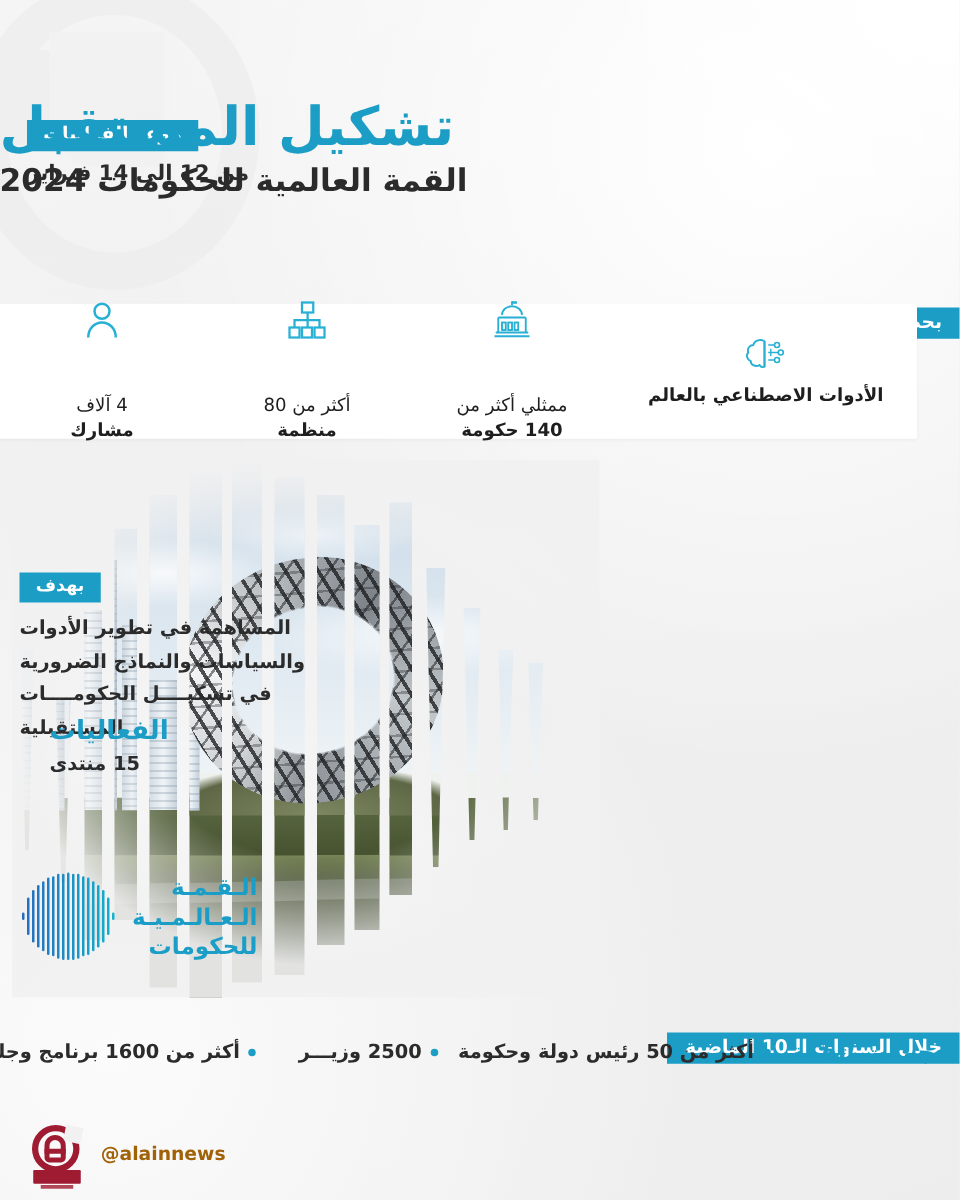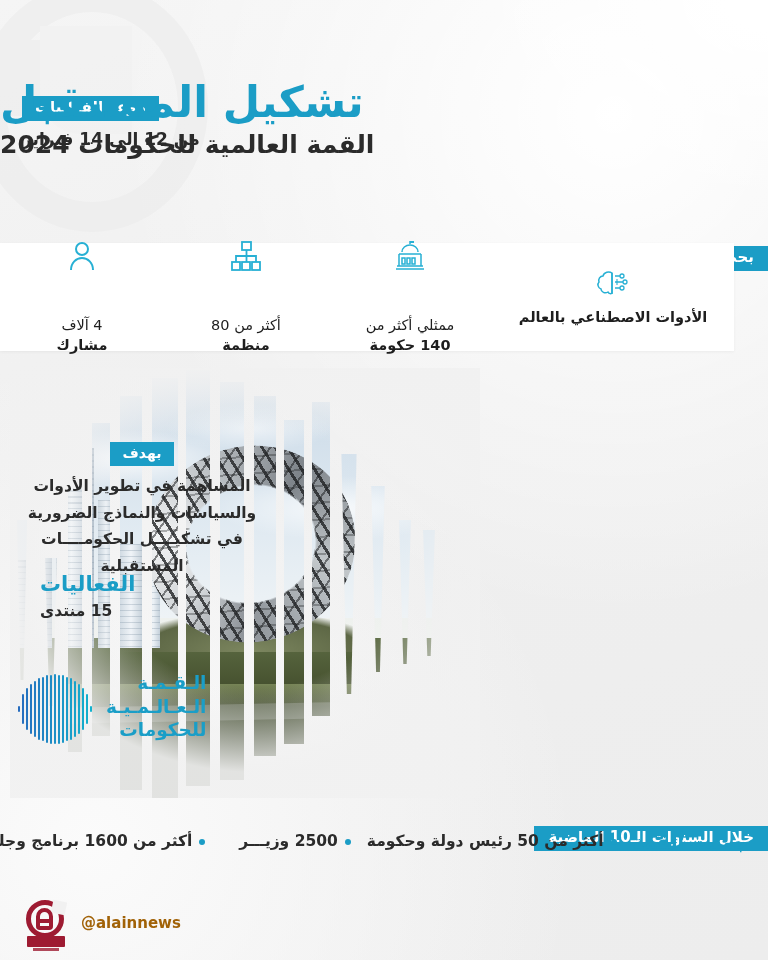--- a/index.html
+++ b/index.html
@@ -97,36 +97,36 @@
   .stat .ico{height:34px;display:flex;align-items:center;justify-content:center;}
   .stat .lines{
     text-align:center;color:#1e1e1e;font-size:14.5px;font-weight:bold;
     line-height:1.32;margin-top:5px;direction:rtl;
   }
   .stat .l1{font-weight:normal;margin-top:36px;}
   .stat .l2{font-weight:bold;}
 
   
   .goal{
-    position:absolute;right:500px;top:412px;width:252px;text-align:center;direction:rtl;
+    position:absolute;right:500px;top:428px;width:252px;text-align:left;direction:rtl;
   }
   .goal .badge{font-size:14px;}
   .goal .body{
     color:#2b2b2b;font-size:15.5px;font-weight:bold;line-height:1.72;margin-top:7px;
   }
   .events{
     position:absolute;right:476px;top:572px;width:252px;text-align:left;direction:rtl;
   }
   .events .h{color:#1b9dc6;font-size:21px;font-weight:bold;}
   .events .l{color:#2b2b2b;font-size:15.5px;font-weight:bold;line-height:1.6;margin-top:3px;}
 
   
   .wgs{
-    position:absolute;right:478px;top:672px;width:272px;height:82px;
-    display:flex;flex-direction:row-reverse;align-items:flex-start;justify-content:flex-start;gap:14px;
+    position:absolute;right:478px;top:688px;width:272px;height:82px;
+    display:flex;flex-direction:row-reverse;align-items:flex-end;justify-content:flex-start;gap:14px;
   }
   .wgs-mark{position:relative;width:74px;height:74px;}
   .wgs-mark .bars{
     position:absolute;inset:0;display:flex;align-items:center;justify-content:center;gap:2.1px;
   }
   .wgs-mark .bars i{display:block;width:2.6px;border-radius:1px;}
   .wgs-text{
     display:flex;flex-direction:column;align-items:flex-start;gap:1px;
     direction:rtl;
   }

